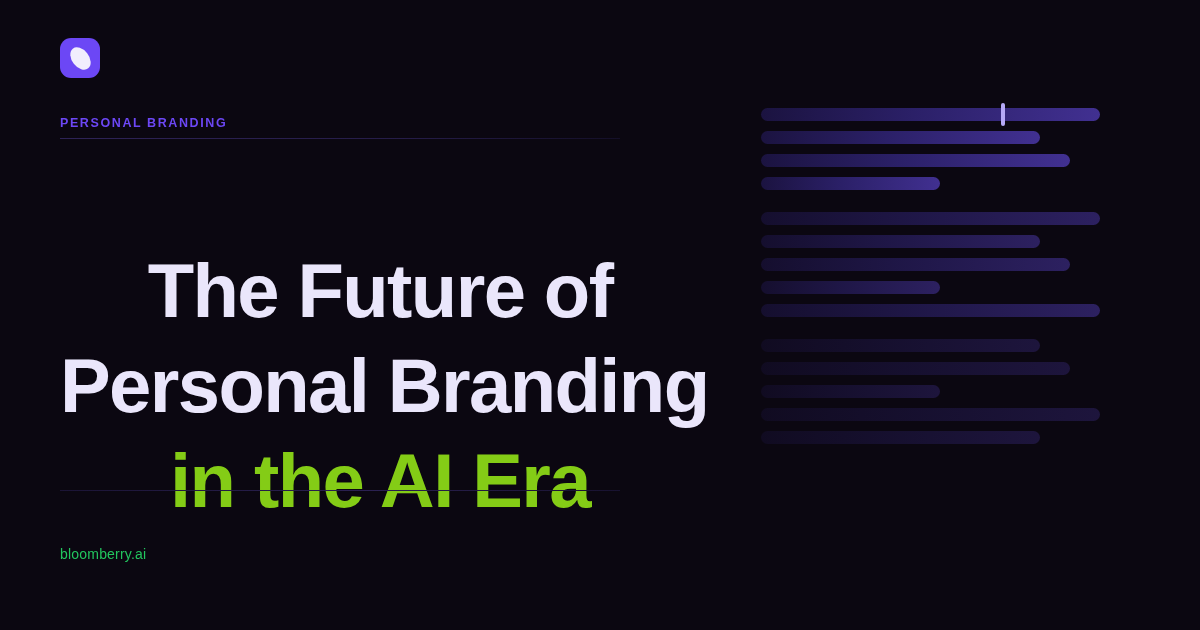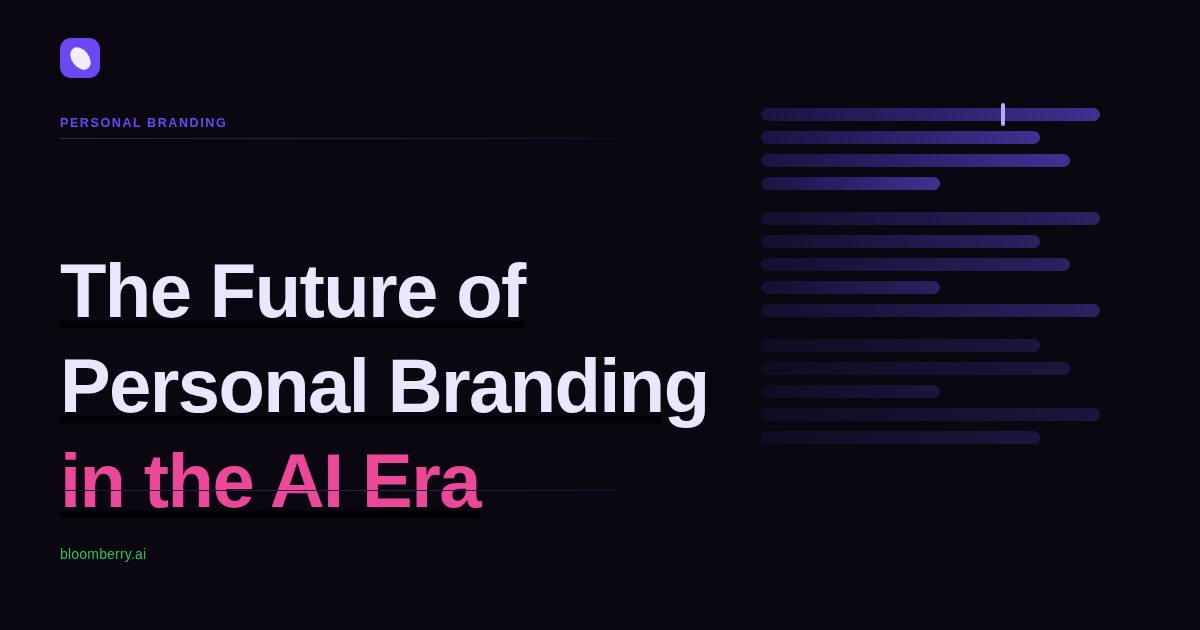--- a/index.html
+++ b/index.html
@@ -16,21 +16,21 @@
     width:1200px; height:630px;
     background:#0b0711;
     font-family:"Liberation Sans", sans-serif;
     -webkit-font-smoothing:antialiased;
   }
 
   
   .left {
     position:absolute;
     left:60px; top:0;
-    width:620px; height:630px;
+    width:620px; height:630px;text-align:center;
   }
 
   
   .logo {
     position:absolute;
     left:0; top:38px;
     width:40px; height:40px;
     border-radius:11px;
     background:#6c47f5;
     overflow:hidden;
@@ -61,31 +61,30 @@
     left:0; top:138px;
     width:560px; height:1px;
     background:linear-gradient(to right,#2e2357 0%,#251c48 62%,#140f28 100%);
   }
 
   
   .headline {
     position:absolute;
     left:0; top:243px;
     width:640px;
-    text-decoration:underline;
   }
   .hline {
     font-size:76px;
     font-weight:bold;
     line-height:95px;
     letter-spacing:-1.6px;
     white-space:nowrap;
     color:#eae6fb;
   }
-  .hline.accent { color:#ec4899; }
+  .hline.accent { color:#84cc16; }
 
   .rule-mid {
     position:absolute;
     left:0; top:490px;
     width:560px; height:1px;
     background:linear-gradient(to right,#1b1436 0%,#2b2152 55%,#181230 100%);
   }
 
   .footer {
     position:absolute;

